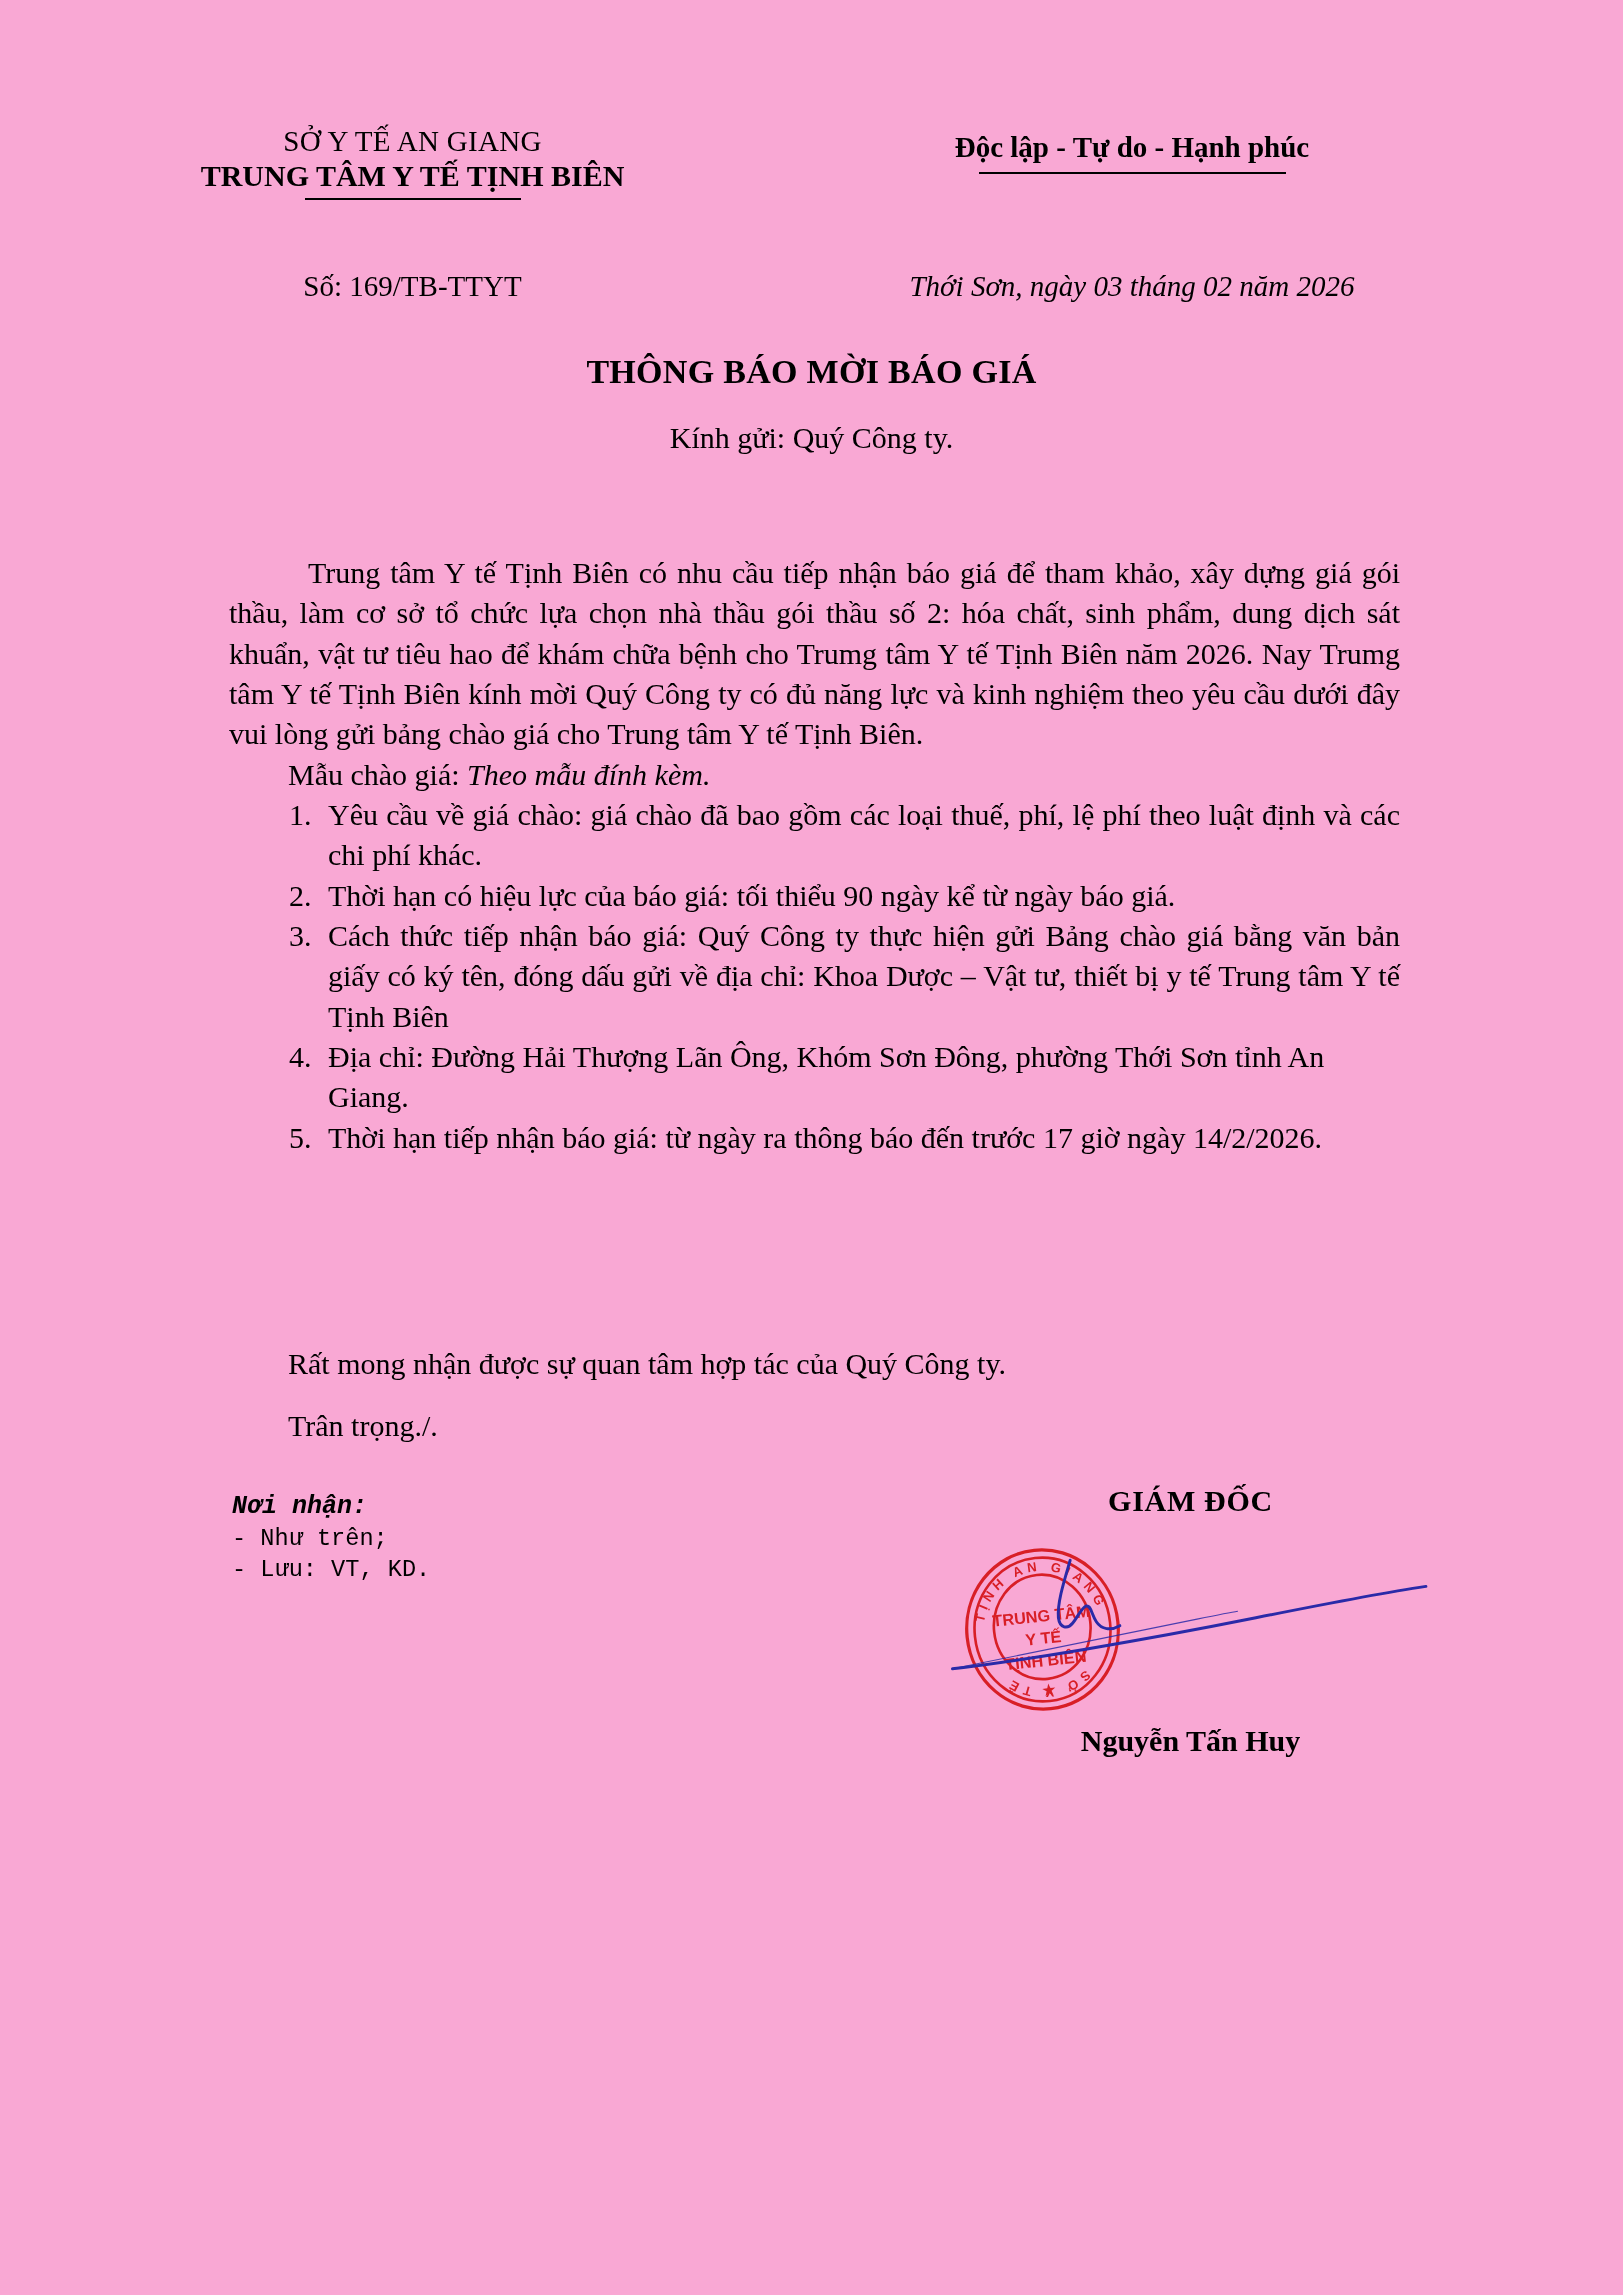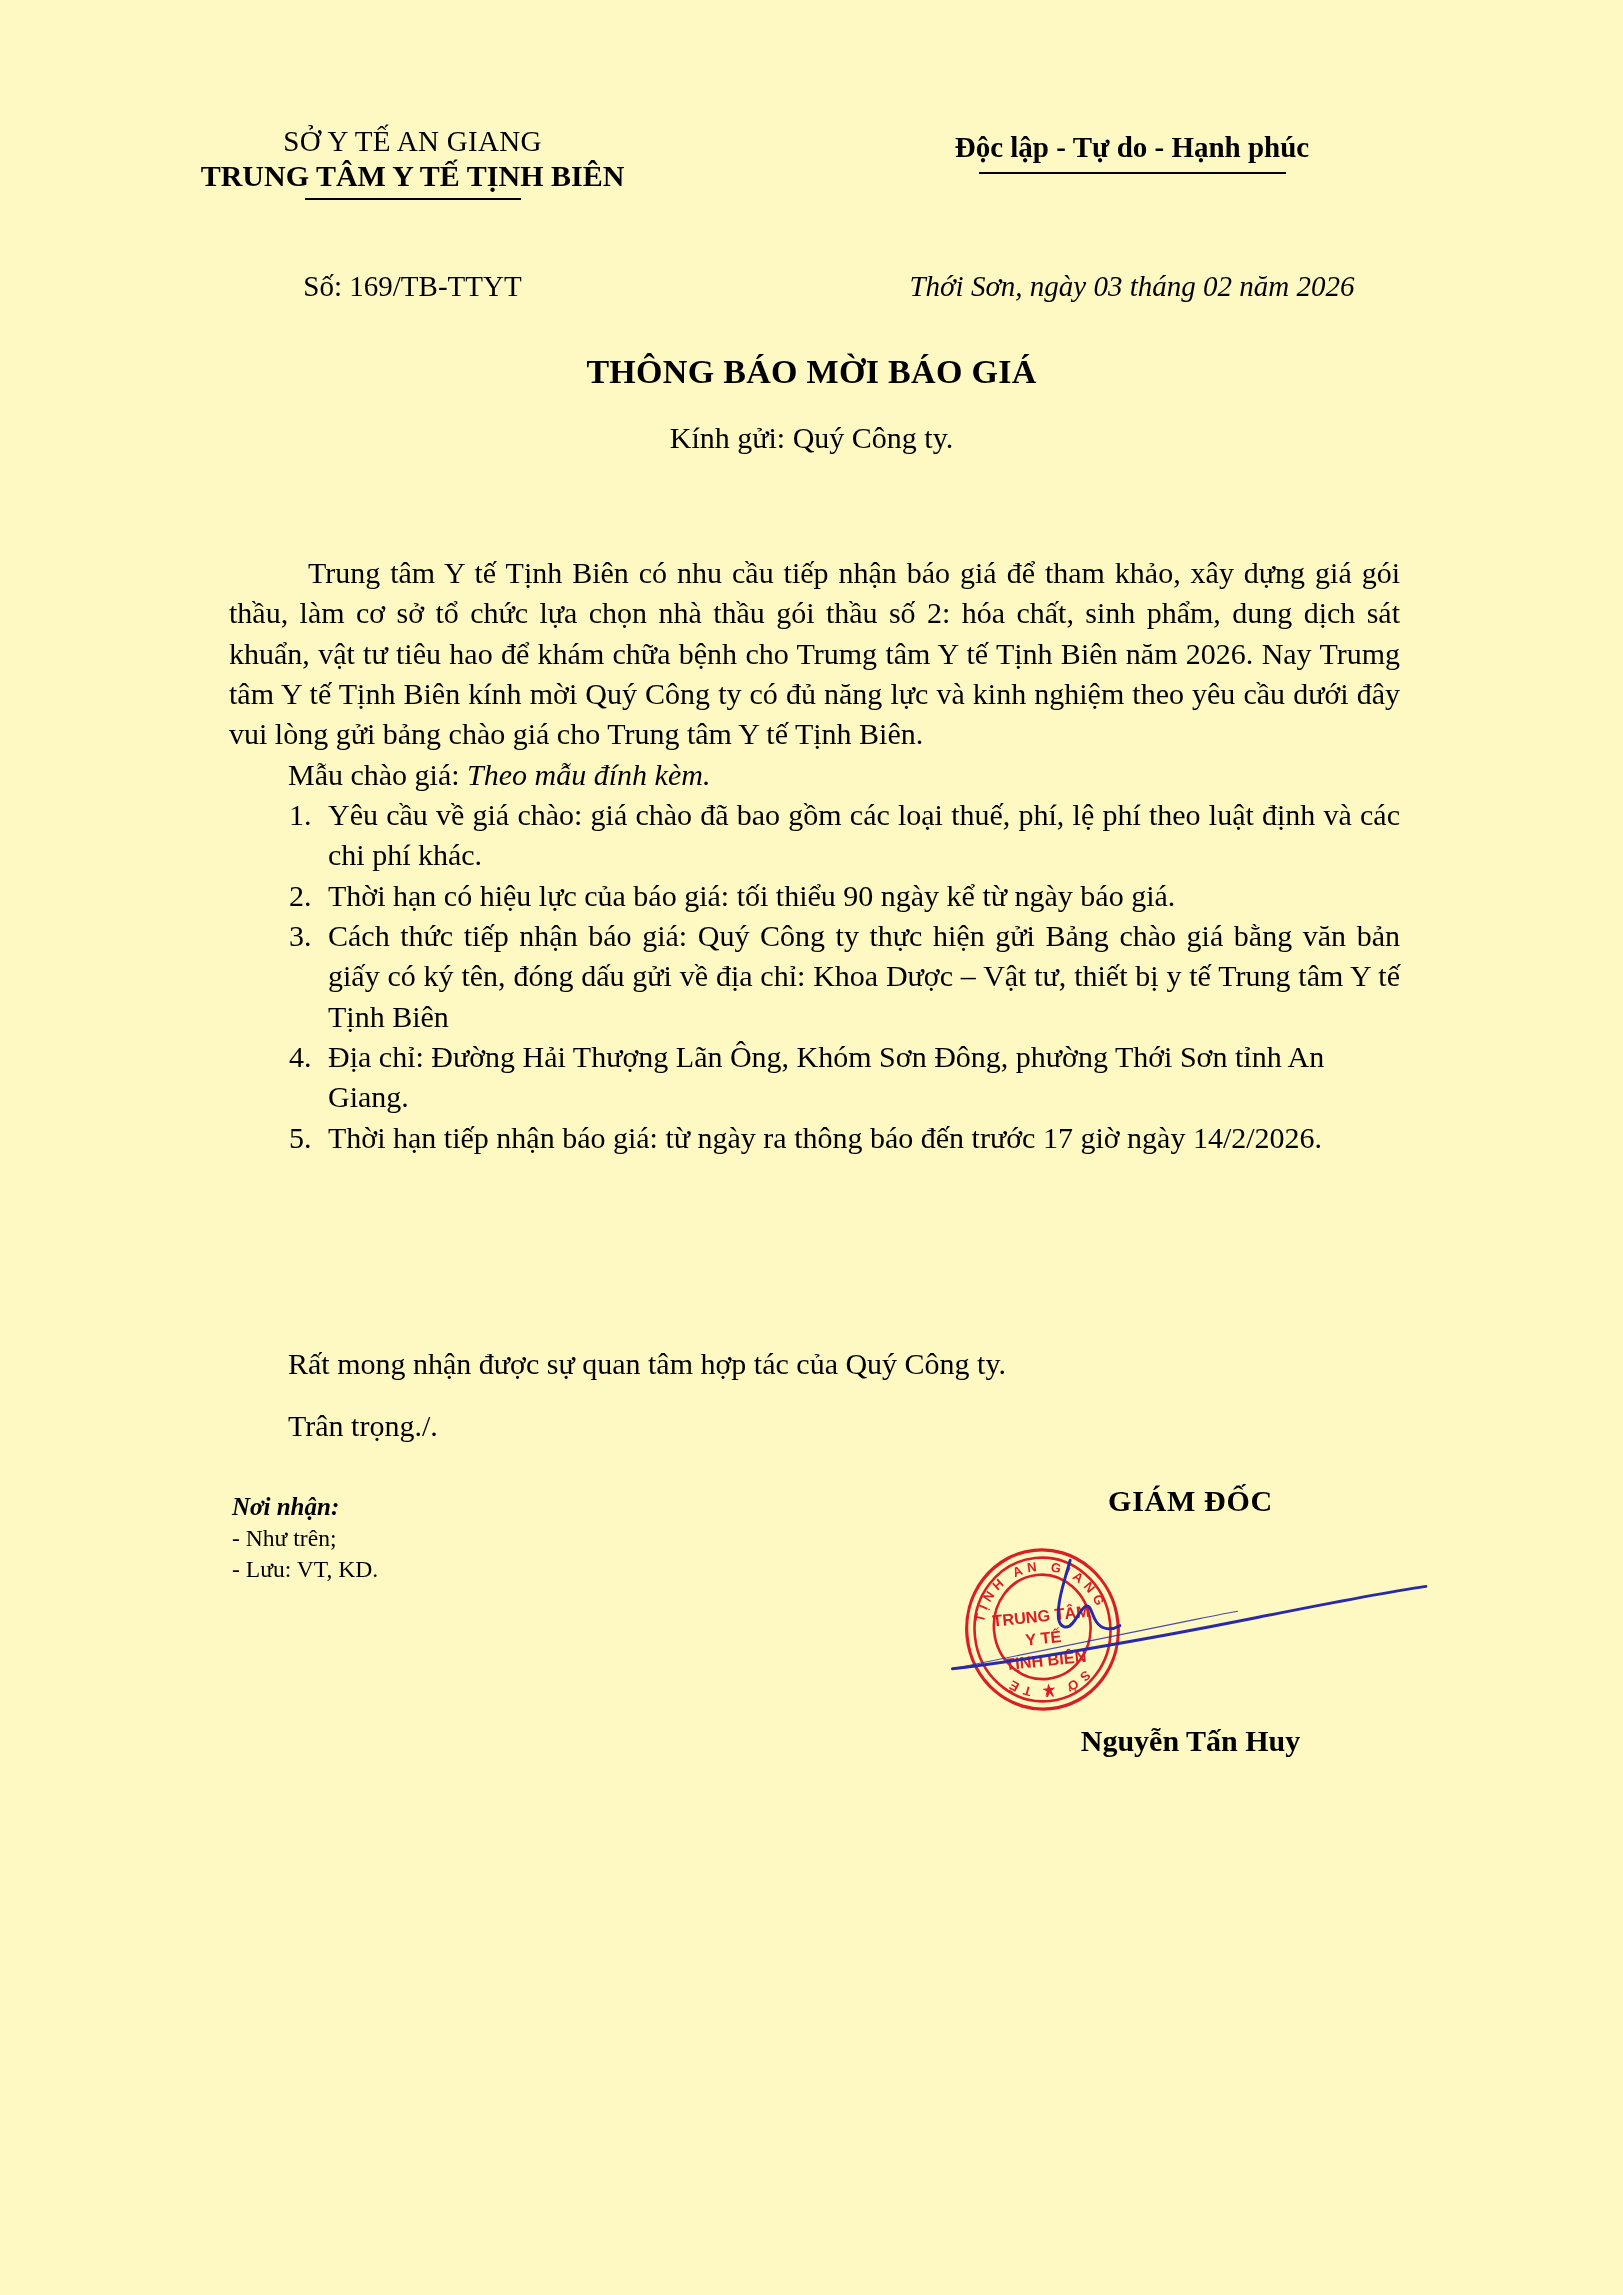--- a/index.html
+++ b/index.html
@@ -4,21 +4,21 @@
 <style>
   html, body {
     margin: 0;
     padding: 0;
     background: #ffffff;
   }
   .page {
     position: relative;
     width: 1623px;
     height: 2295px;
-    background: #fef9c3;
+    background: #f9a8d4;
     font-family: "Liberation Serif", "DejaVu Serif", serif;
     color: #000000;
     overflow: hidden;
   }
 
   
   .header {
     position: absolute;
     top: 124px;
     left: 0;
@@ -166,20 +166,21 @@
   }
   .closing-1 { top: 1344px; text-indent: 59px; }
   .closing-2 { top: 1406px; text-indent: 59px; }
 
   
   .recipients-block {
     position: absolute;
     top: 1490px;
     left: 232px;
     line-height: 1.32;
+    font-family: Liberation Mono, monospace;
   }
   .recipients-title {
     font-style: italic;
     font-weight: bold;
     font-size: 25px;
   }
   .recipients-item {
     font-size: 23.6px;
   }
 

